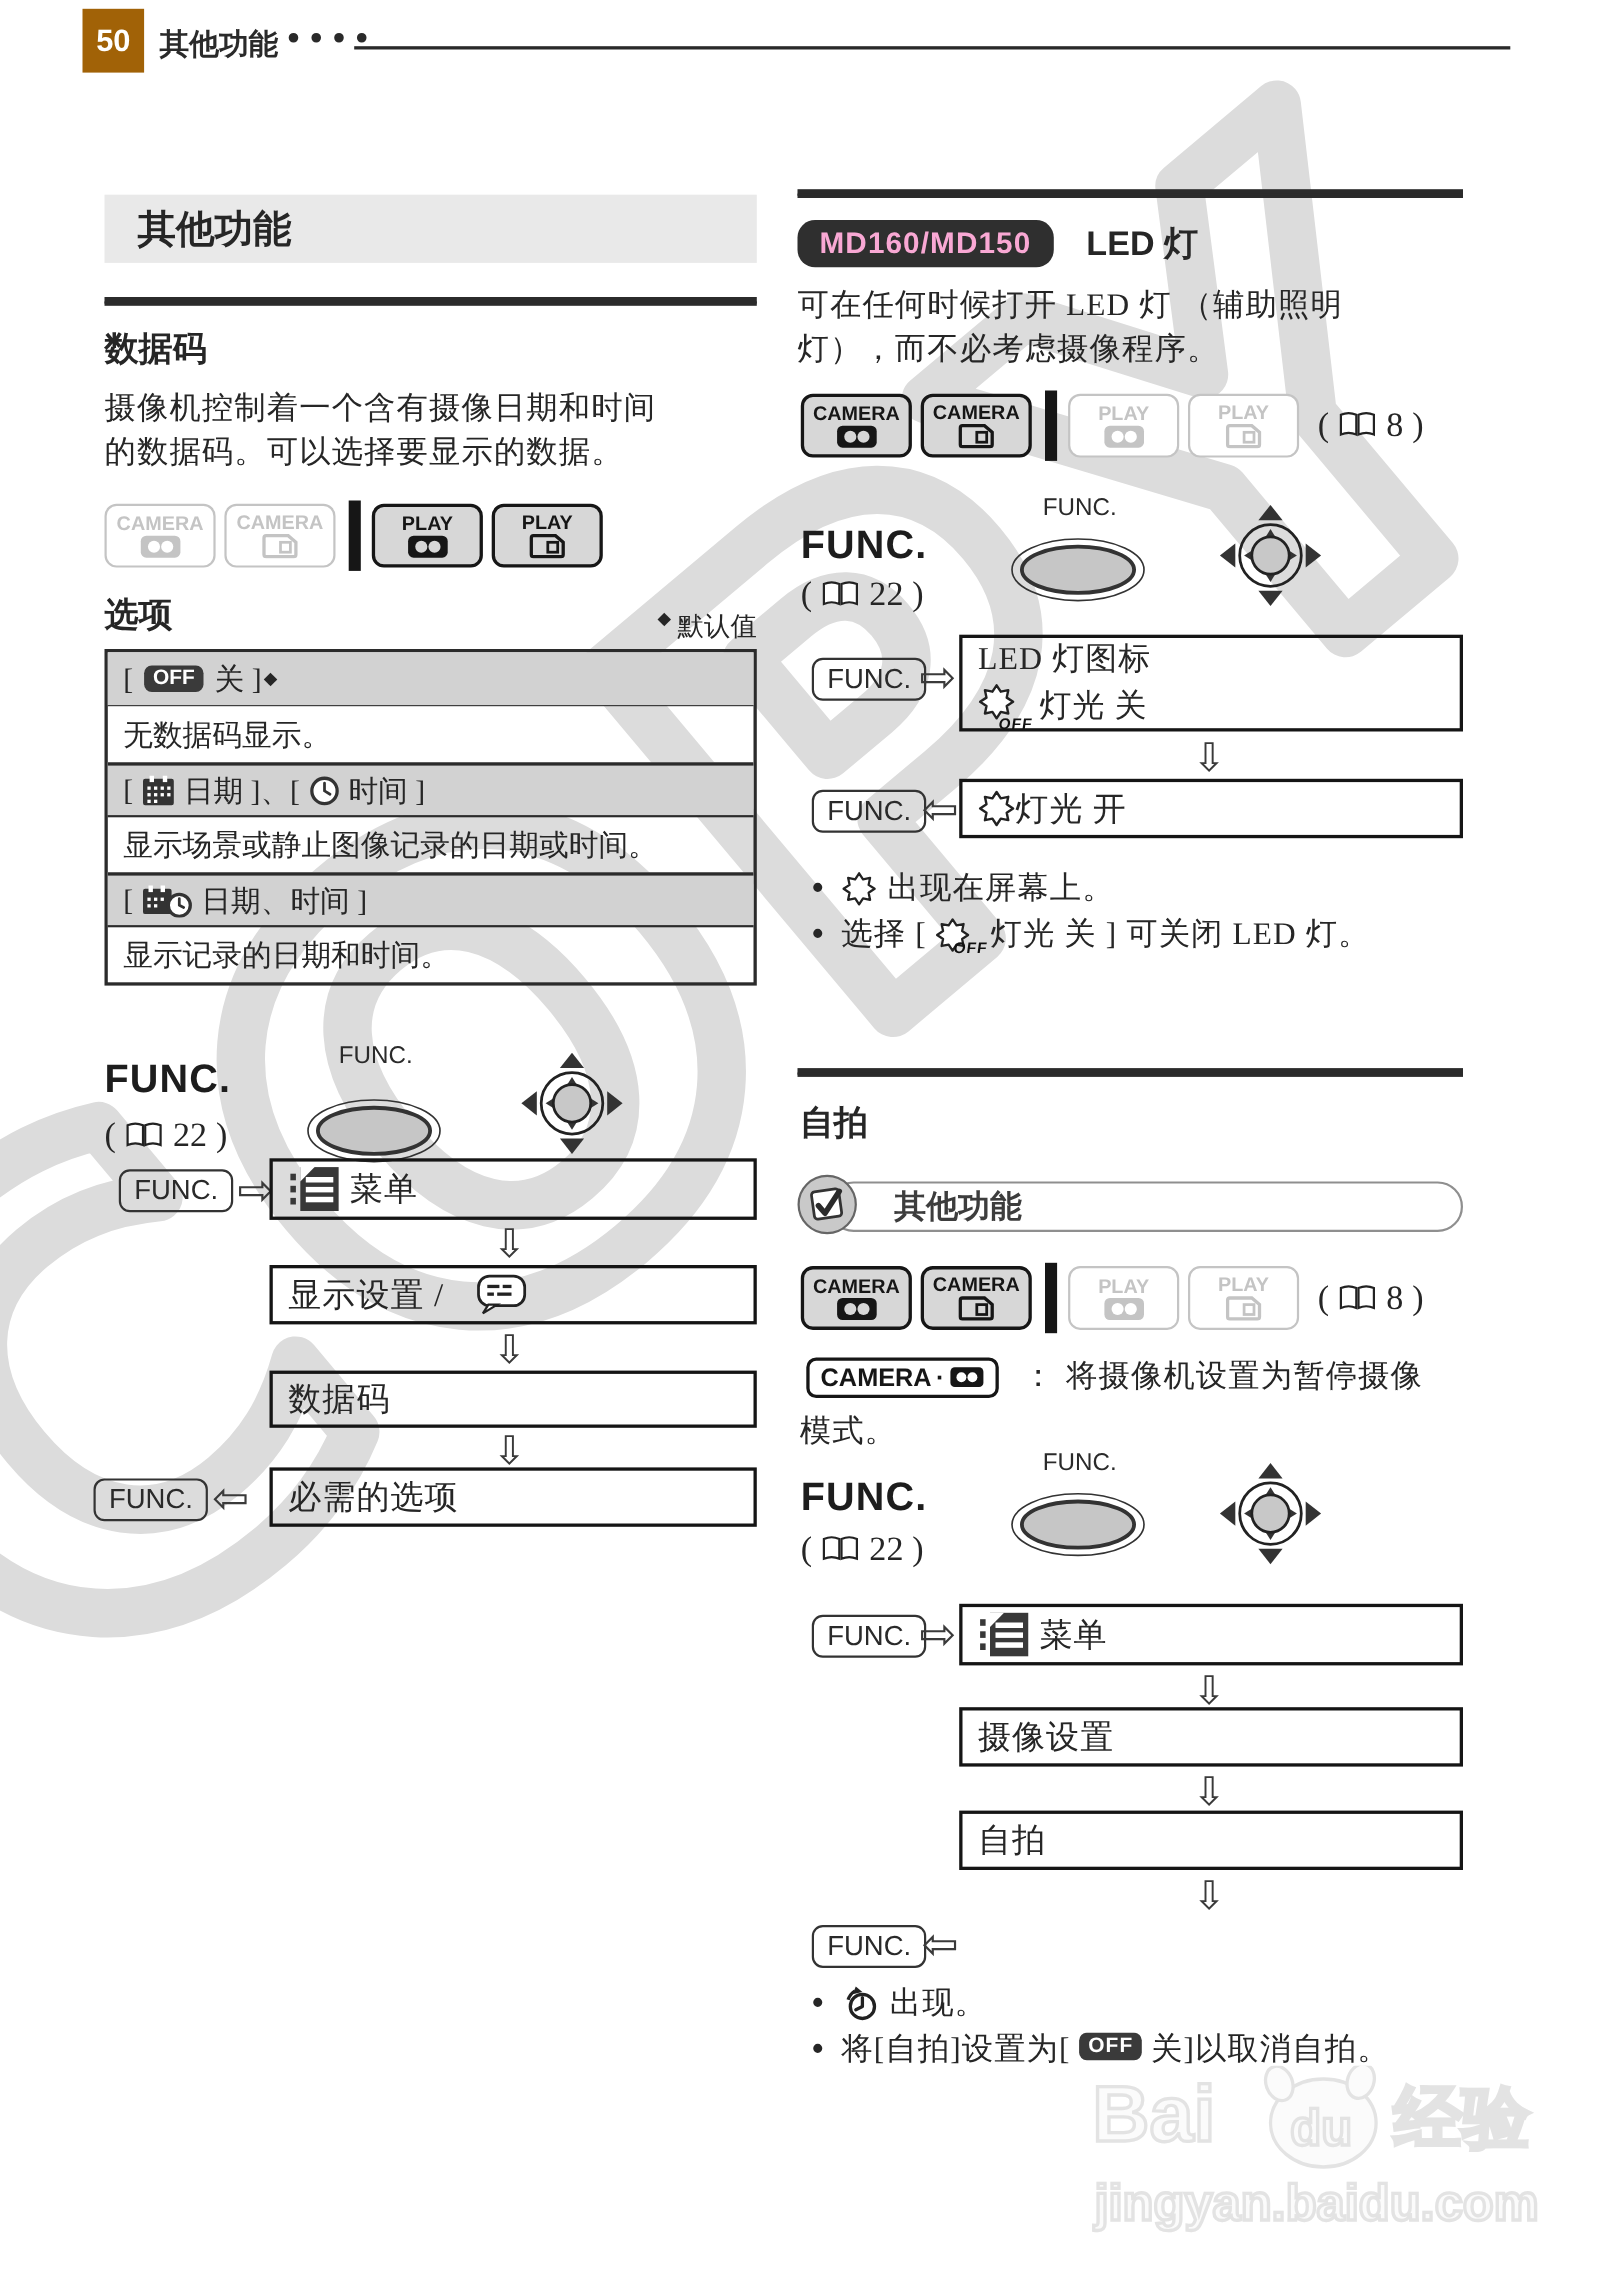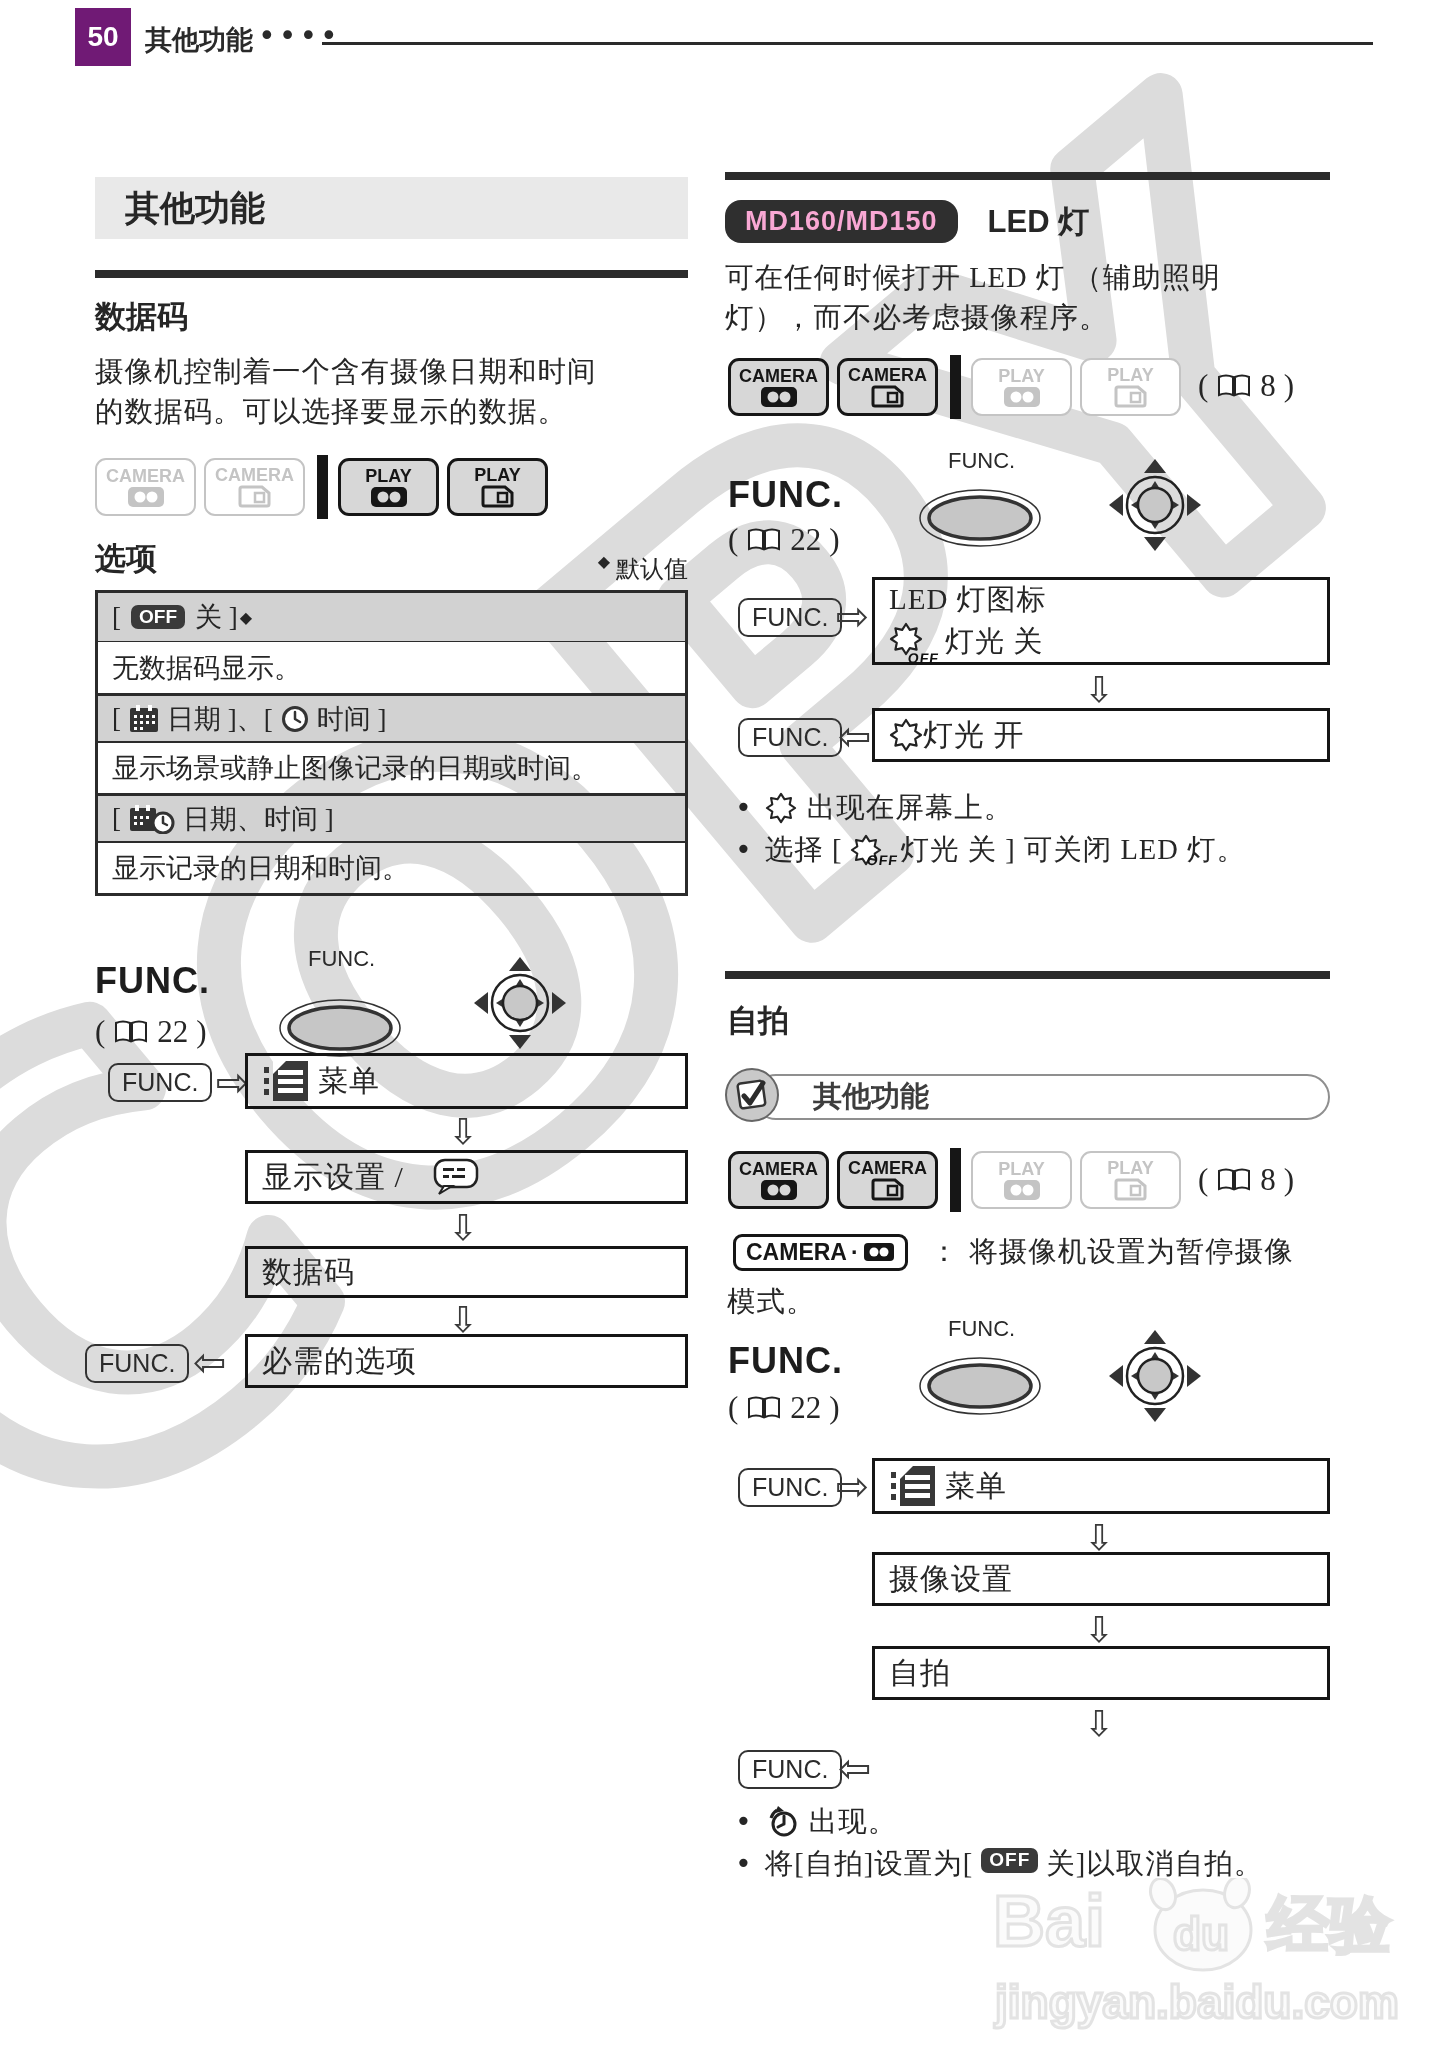--- a/index.html
+++ b/index.html
@@ -2,21 +2,21 @@
 <html><head>
 <meta charset="utf-8">
 <style>
   html,body{margin:0;padding:0;background:#fff;}
   .page{position:relative;width:1452px;height:2064px;background:#fff;overflow:hidden;
         font-family:"Liberation Serif","DejaVu Serif",serif;color:#222;}
   .abs{position:absolute;}
   .z1{z-index:1;}
 
   
-  .pagenum-box{width:56px;height:58px;background:#701a75;color:#fff;display:flex;align-items:center;justify-content:center;
+  .pagenum-box{width:56px;height:58px;background:#a16207;color:#fff;display:flex;align-items:center;justify-content:center;
                font-family:"Liberation Sans",sans-serif;font-weight:bold;font-size:28px;}
   .hdr-title{font-size:27px;font-weight:bold;font-family:"Liberation Sans",sans-serif;color:#2a2a2a;}
   .hdr-dots{font-size:30px;color:#2a2a2a;letter-spacing:3px;font-family:"DejaVu Sans",sans-serif;}
   .hdr-line{height:3px;background:#2a2a2a;}
 
   
   .rule{height:8px;background:#2b2b2b;}
   .rule::after{content:"";display:block;height:2px;background:#2b2b2b;margin-top:4px;}
 
   .sect-bar{background:#e9e9e9;height:62px;display:flex;align-items:center;padding-left:30px;

